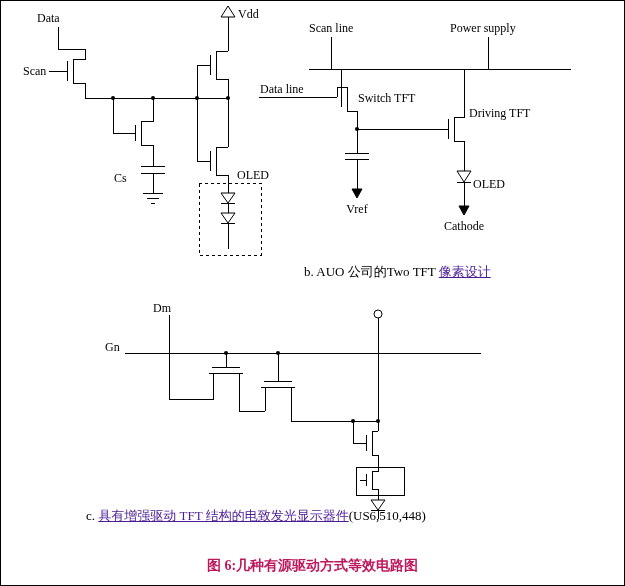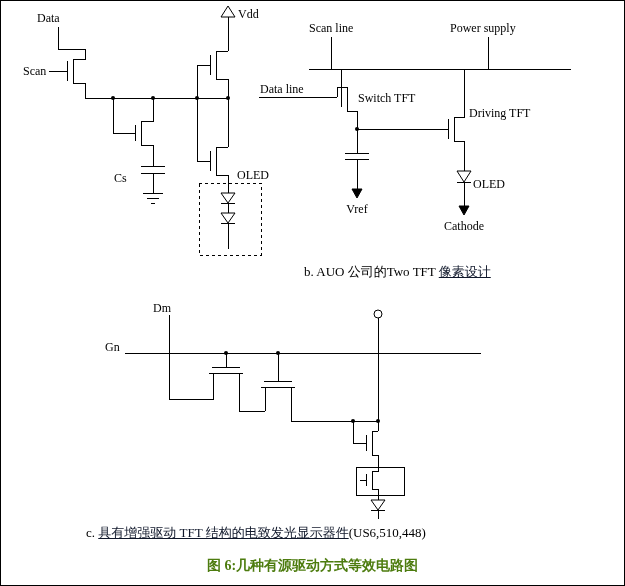--- a/index.html
+++ b/index.html
@@ -17,24 +17,24 @@
   .ckt .dashed { stroke-dasharray:3 3; }
   .ckt .dot { fill:#000; stroke:none; }
   .ckt .arrow { fill:#000; stroke:#000; }
   .ckt text {
     stroke:none; fill:#000; font-size:12px;
     font-family:"Liberation Serif","DejaVu Serif",serif;
   }
   .caption {
     position:absolute; font-size:13px; color:#000; white-space:nowrap;
   }
-  .red-ul { color:#0f172a; text-decoration:underline; }
+  .red-ul { color:#4c1d95; text-decoration:underline; }
   #figure-title {
     position:absolute; left:0; top:556px; width:100%;
-    text-align:center; font-size:14px; font-weight:bold; color:#4d7c0f;
+    text-align:center; font-size:14px; font-weight:bold; color:#be185d;
     white-space:nowrap;
   }
 </style>
 </head>
 <body>
 
 <div id="figure-root">
 
   <svg class="ckt" width="625" height="586" viewBox="0 0 625 586">
 
@@ -214,19 +214,19 @@
         <line x1="377" y1="509" x2="377" y2="518"></line>
       </g>
     </g>
   </svg>
 
 
   <div class="caption" style="left:303px; top:262px;">
     <span>b. AUO 公司的Two TFT </span><span class="red-ul">像素设计</span>
   </div>
 
-  <div class="caption" style="left:85px; top:523px;">
+  <div class="caption" style="left:85px; top:506px;">
     <span>c. </span><span class="red-ul">具有增强驱动 TFT 结构的电致发光显示器件</span><span>(US6,510,448)</span>
   </div>
 
   <div id="figure-title">图 6:几种有源驱动方式等效电路图</div>
 
 </div>
 
 </body></html>

